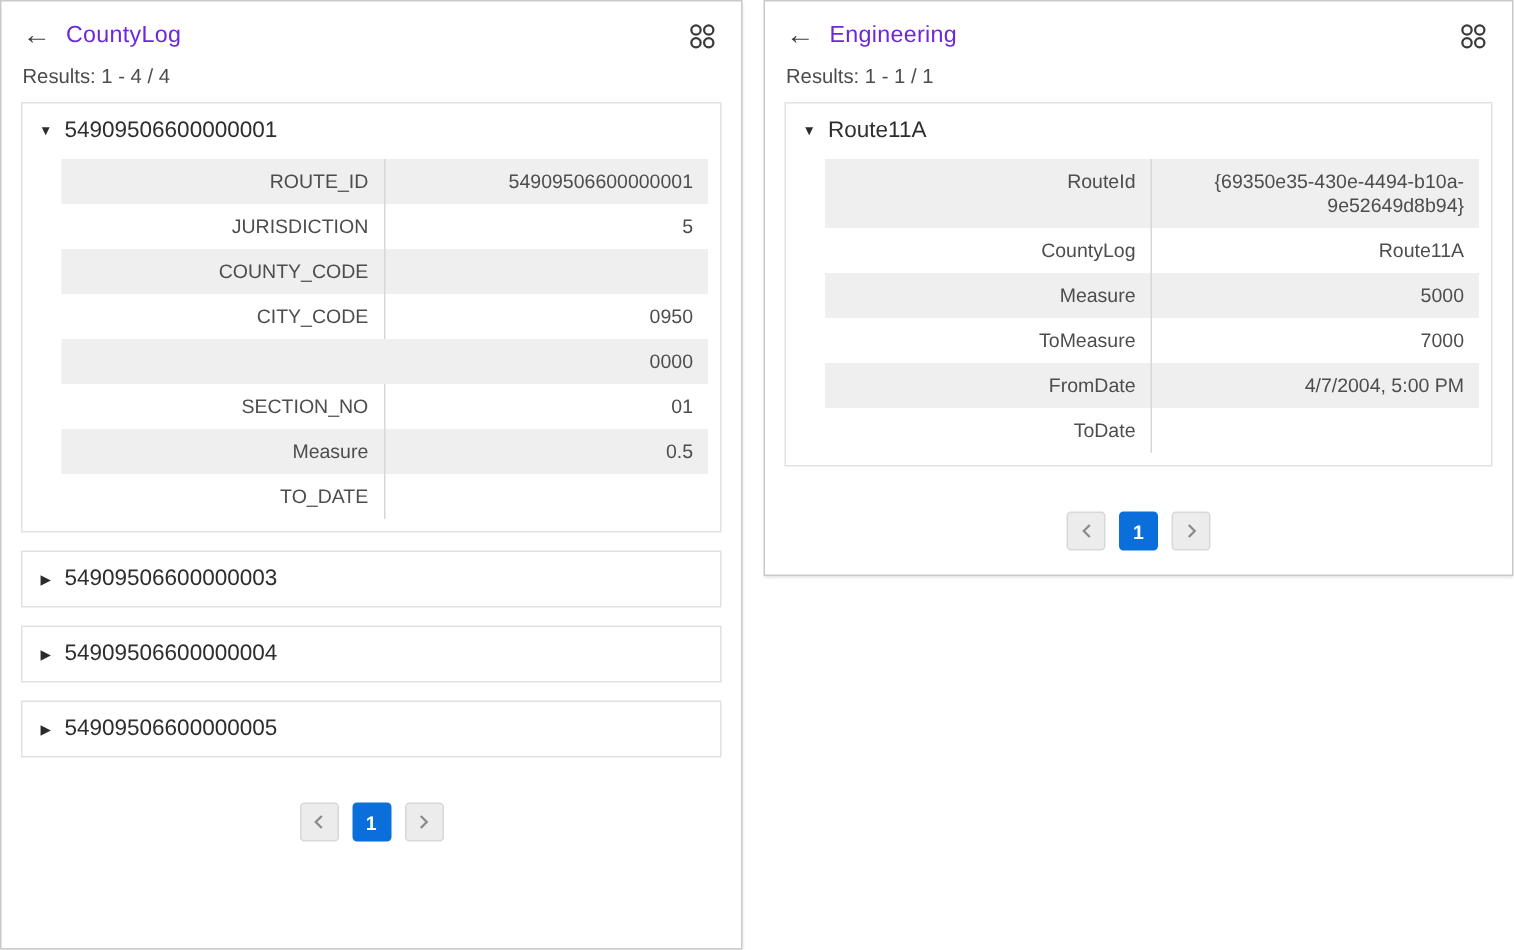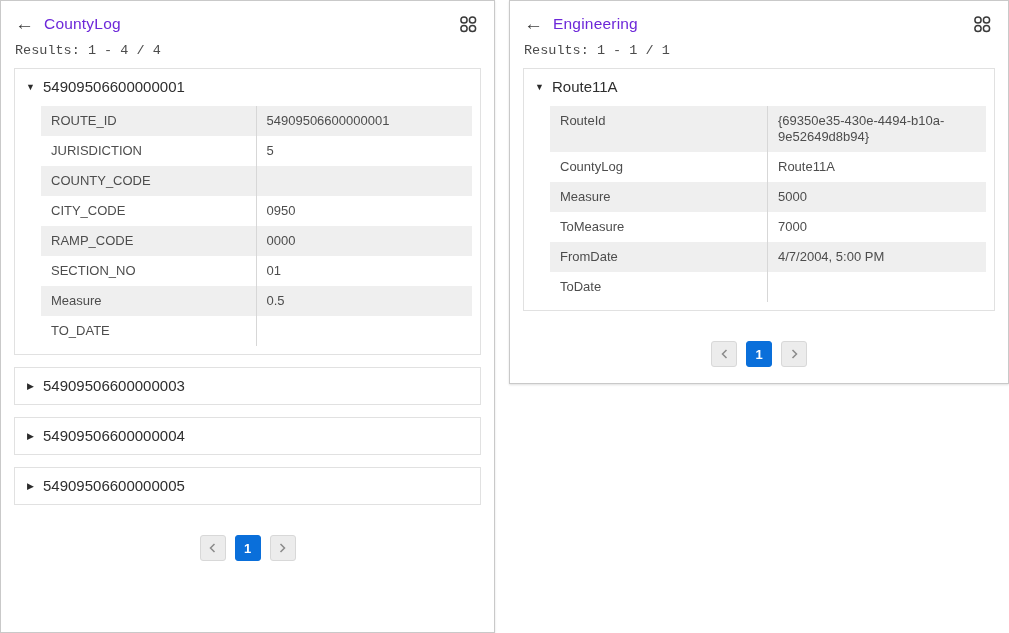--- a/index.html
+++ b/index.html
@@ -16,30 +16,30 @@
   }
   .panel-left{left:0;width:495px;height:633px;}
   .panel-right{left:509px;width:500px;height:384px;}
 
   .panel-header{padding:13px 16px 0 14px;}
   .title-row{display:flex;align-items:center;gap:10px;}
   .back-btn{background:none;border:none;padding:0;margin:0;cursor:pointer;display:flex;align-items:center;color:#3d3d3d;}
   .back-glyph{font-size:19px;line-height:18px;}
   .panel-title{font-size:15.5px;font-weight:500;color:#6d28d9;margin:0;letter-spacing:.2px;}
   .grid-btn{margin-left:auto;background:none;border:none;padding:0;cursor:pointer;display:flex;align-items:center;}
-  .results{margin-top:9px;font-size:13.5px;color:#4c4c4c;font-family:Liberation Mono, monospace;}
+  .results{margin-top:9px;font-size:13.5px;color:#4c4c4c;}
 
   .feature-list{padding:10px 13px 0 13px;display:flex;flex-direction:column;gap:12px;}
   .feature-card{border:1px solid var(--card-border,#e1e1e1);background:#fff;}
   .feature-header{display:flex;align-items:center;gap:7px;padding:9px 10px;cursor:pointer;}
   .caret{font-size:9px;color:#2b2b2b;width:11px;text-align:center;flex:0 0 auto;line-height:12px;}
   .feature-title{font-size:15px;color:#2e2e2e;line-height:18px;}
 
   .attr-table{margin:1px 8px 8px 26px;}
-  .attr-row{display:flex;align-items:stretch;}
+  .attr-row{display:flex;align-items:stretch;text-align:right;}
   .attr-row:nth-child(odd){background:var(--row-stripe,#efefef);}
   .attr-label,.attr-value{
     font-size:13px;color:#4d4d4d;line-height:16px;box-sizing:border-box;
     padding:7px 10px;min-height:30px;
   }
   .attr-label{flex:0 0 50%;border-right:1px solid #d7d7d7;}
   .attr-value{flex:1;min-width:0;overflow-wrap:break-word;}
 
   .pagination{display:flex;justify-content:center;gap:9px;margin-top:30px;}
   .page-btn{
@@ -94,21 +94,20 @@
     <div class="attr-label">COUNTY_CODE</div>
   </div>
 
   <div class="attr-row">
     <div class="attr-label">CITY_CODE</div>
     <div class="attr-value">0950</div>
   </div>
 
 
   <div class="attr-row">
-    <div class="attr-label">RAMP_CODE</div>
     <div class="attr-value">0000</div>
   </div>
 
   <div class="attr-row">
     <div class="attr-label">SECTION_NO</div>
     <div class="attr-value">01</div>
   </div>
 
   <div class="attr-row">
     <div class="attr-label">Measure</div>

